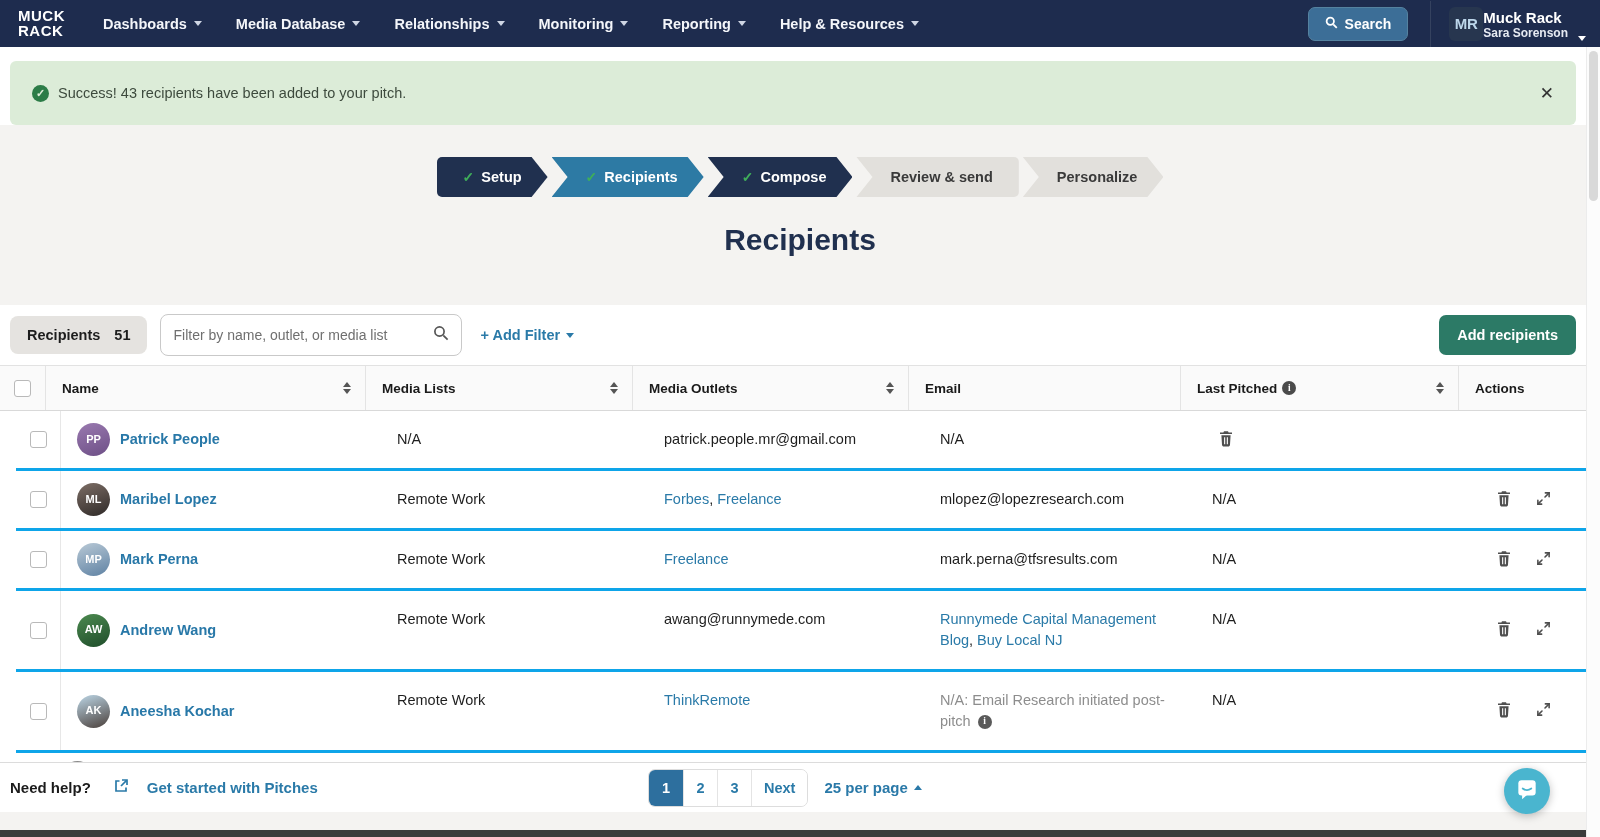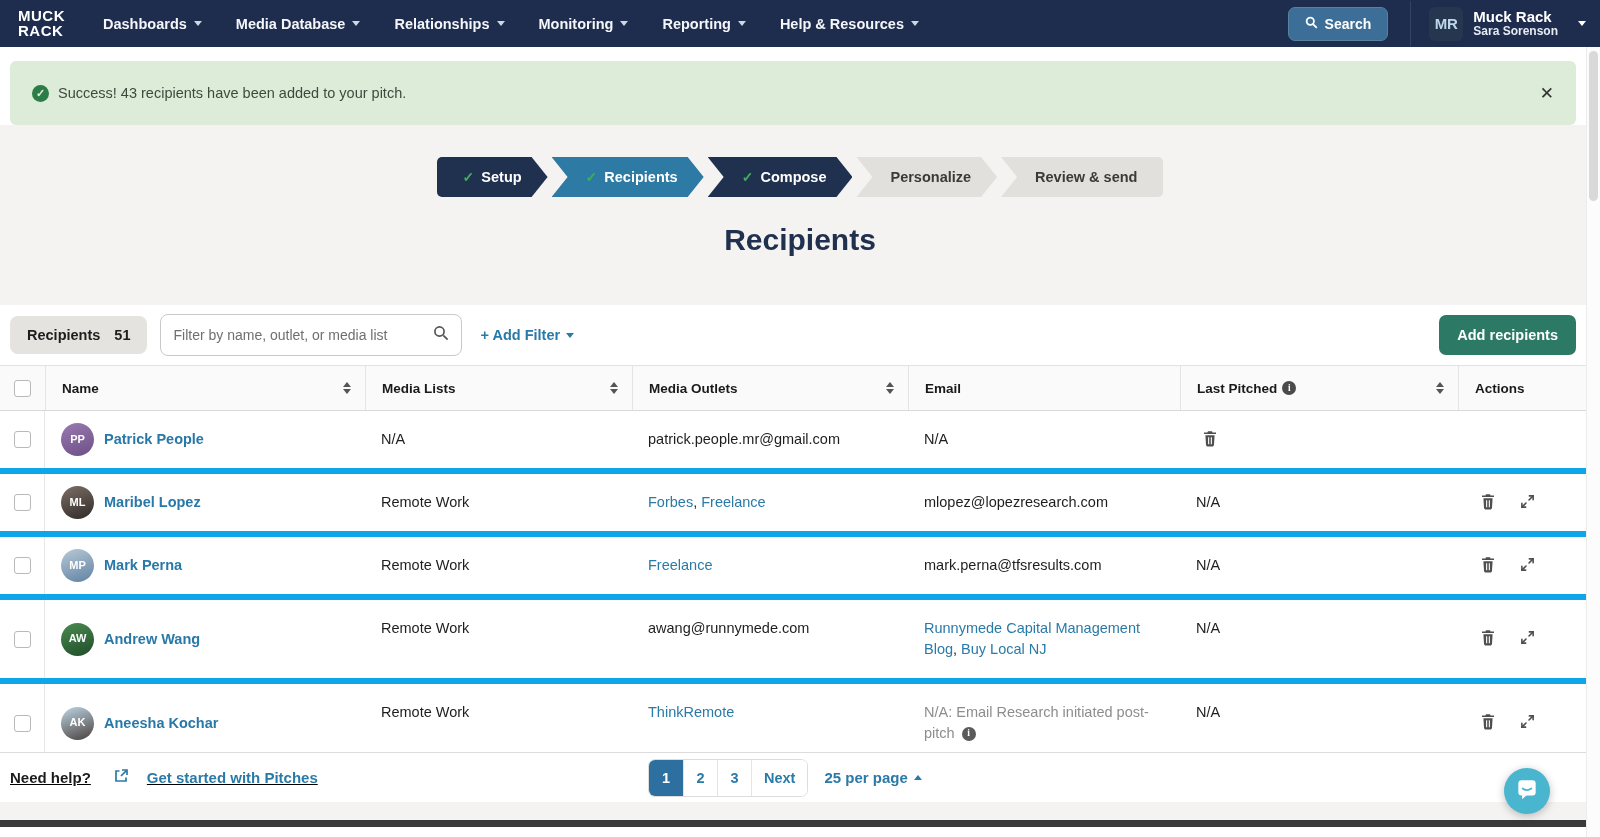--- a/index.html
+++ b/index.html
@@ -8,21 +8,21 @@
 
   
   .topnav { height:47px; background:#1e2c4e; display:flex; align-items:center; padding:0 14px 0 18px; color:#fff; }
   .logo { font-weight:700; font-size:15px; line-height:.95; letter-spacing:.5px; color:#fff; margin-right:38px; cursor:pointer; }
   .nav-items { display:flex; align-items:center; gap:34px; }
   .nav-item { display:flex; align-items:center; gap:7px; font-size:14.5px; font-weight:700; color:#f4f6fa; cursor:pointer; white-space:nowrap; }
   .caret { width:0; height:0; border-left:4.5px solid transparent; border-right:4.5px solid transparent; border-top:5px solid #cfd6e4; }
   .nav-right { margin-left:auto; display:flex; align-items:center; }
   .search-btn { background:#3c6e97; border:1px solid #55829f; color:#fff; font-weight:700; font-size:14px; border-radius:7px; padding:8px 16px; display:flex; align-items:center; gap:7px; cursor:pointer; }
   .nav-divider { width:1px; height:46px; background:#35425f; margin:0 18px 0 22px; }
-  .account { display:flex; align-items:center; gap:10px; cursor:pointer; }
+  .account { display:flex; align-items:flex-end; cursor:pointer; }
   .mr-avatar { width:34px; height:34px; border-radius:6px; background:#27364f; color:#bcd6ea; font-weight:800; font-size:15px; display:flex; align-items:center; justify-content:center; }
   .acct-org { font-weight:800; font-size:15px; color:#fff; line-height:1.15; }
   .acct-user { font-weight:700; font-size:12px; color:#e6eaf2; line-height:1.15; }
   .account .caret { margin-left:10px; border-top-color:#fff; }
 
   
   .banner-wrap { background:#fff; padding:14px 24px 0 10px; }
   .banner { background:#dcecd8; border-radius:6px; height:64px; display:flex; align-items:center; padding:0 22px; }
   .check-circle { width:17px; height:17px; border-radius:50%; background:#2c7c47; color:#dcecd8; font-size:11px; font-weight:800; display:flex; align-items:center; justify-content:center; margin-right:9px; flex:0 0 auto; }
   .banner-text { font-size:14.5px; color:#3d4a3d; }
@@ -56,37 +56,37 @@
   .thead { display:grid; grid-template-columns:45px 320px 267px 276px 272px 278px 1fr; background:#fafafa; border-bottom:1px solid #d9d9d9; height:45px; }
   .th { display:flex; align-items:center; justify-content:space-between; padding:0 14px 0 16px; font-size:13.5px; font-weight:800; color:#1a1a1a; border-left:1px solid #e4e4e4; cursor:pointer; }
   .th:first-child { border-left:none; justify-content:center; padding:0; }
   .sort { display:flex; flex-direction:column; gap:2px; align-items:center; }
   .sort i { width:0; height:0; border-left:4px solid transparent; border-right:4px solid transparent; display:block; }
   .sort .up { border-bottom:5px solid #555; }
   .sort .dn { border-top:5px solid #555; }
   .info-dot { width:14px; height:14px; border-radius:50%; background:#4a4a4a; color:#fff; font-size:9.5px; font-weight:800; font-family:"Liberation Serif", serif; display:inline-flex; align-items:center; justify-content:center; margin-left:5px; }
   .th-label-wrap { display:flex; align-items:center; }
 
-  .row { display:grid; grid-template-columns:45px 320px 267px 276px 272px 278px 1fr; border-bottom:6px solid #0ea5e9; background:#fff; min-height:58px; }
+  .row { display:grid; grid-template-columns:45px 320px 267px 276px 272px 278px 1fr; border-bottom:3px solid #0ea5e9; background:#fff; min-height:58px;margin-left:16px; }
   .cell { padding:18px 14px 18px 16px; font-size:14.5px; color:#1e1e1e; line-height:1.45; display:flex; align-items:flex-start; }
   .cell.cb-cell { justify-content:center; align-items:center; padding:0; border-right:1px solid #e7e7e7; }
   .cb { width:17px; height:17px; border:1.5px solid #b9b9b9; border-radius:3px; background:#fff; appearance:none; cursor:pointer; }
   .name-cell { align-items:center; gap:10px; padding-top:0; padding-bottom:0; }
   .avatar { width:33px; height:33px; border-radius:50%; flex:0 0 auto; color:#ffffff; font-size:11px; font-weight:800; display:flex; align-items:center; justify-content:center; }
   .name-link { color:#2878a8; font-weight:800; text-decoration:none; cursor:pointer; }
   .outlet-link { color:#2a7aa8; text-decoration:none; cursor:pointer; }
   .muted { color:#8d8d8d; }
   .email-info { width:14px; height:14px; border-radius:50%; background:#5a5a5a; color:#fff; font-size:9.5px; font-weight:800; font-family:"Liberation Serif", serif; display:inline-flex; align-items:center; justify-content:center; vertical-align:middle; margin-left:3px; }
   .actions-cell { align-items:center; gap:20px; padding-top:0; padding-bottom:0; padding-left:20px; }
   .icon-btn { background:none; border:none; cursor:pointer; padding:2px; display:flex; align-items:center; }
   .partial-row { height:22px; overflow:hidden; position:relative; background:#fff; }
   .partial-avatar { position:absolute; left:61px; top:8px; width:33px; height:33px; border-radius:50%; background:#8a8a8a; }
 
   
-  .bottom { position:absolute; left:0; bottom:10px; width:1600px;text-decoration:underline; }
+  .bottom { position:absolute; left:0; bottom:0; width:1600px; }
   .footer { background:#fff; border-top:1px solid #dcdcdc; height:50px; display:flex; align-items:center; padding:0 10px; position:relative; }
   .need-help { font-size:15px; font-weight:800; color:#1b1b1b; }
   .get-started { display:flex; align-items:center; gap:18px; margin-left:22px; color:#2a7aa8; font-weight:800; font-size:15px; cursor:pointer; text-decoration:none; }
   .pager-zone { position:absolute; left:648px; display:flex; align-items:center; }
   .pager { display:flex; border:1px solid #ddd; border-radius:7px; overflow:hidden; background:#fff; }
   .page-btn { min-width:34px; height:36px; border:none; border-left:1px solid #e4e4e4; background:#fff; color:#2a7aa8; font-family:inherit; font-size:14.5px; font-weight:700; padding:0 12px; cursor:pointer; }
   .page-btn:first-child { border-left:none; }
   .page-btn.active { background:#2d6f9e; color:#fff; }
   .per-page { margin-left:16px; display:flex; align-items:center; gap:6px; color:#2a79a8; font-weight:800; font-size:15px; cursor:pointer; }
   .caret-up { width:0; height:0; border-left:4.5px solid transparent; border-right:4.5px solid transparent; border-bottom:5px solid #2a79a8; }
@@ -173,25 +173,25 @@
           <span>Setup</span>
         </div>
         <div class="step mid current">
     <span class="step-check">✓</span>
           <span>Recipients</span>
         </div>
         <div class="step mid done">
     <span class="step-check">✓</span>
           <span>Compose</span>
         </div>
+        <div class="step last upcoming">
+    <span>Review &amp; send</span>
+        </div>
         <div class="step mid upcoming">
     <span>Personalize</span>
-        </div>
-        <div class="step last upcoming">
-    <span>Review &amp; send</span>
         </div>
       </div>
     <h1 class="page-title">Recipients</h1>
   </section>
 
   <div class="toolbar">
     <div class="tab-pill">
       <span>Recipients</span>
       <span>51</span>
     </div>

